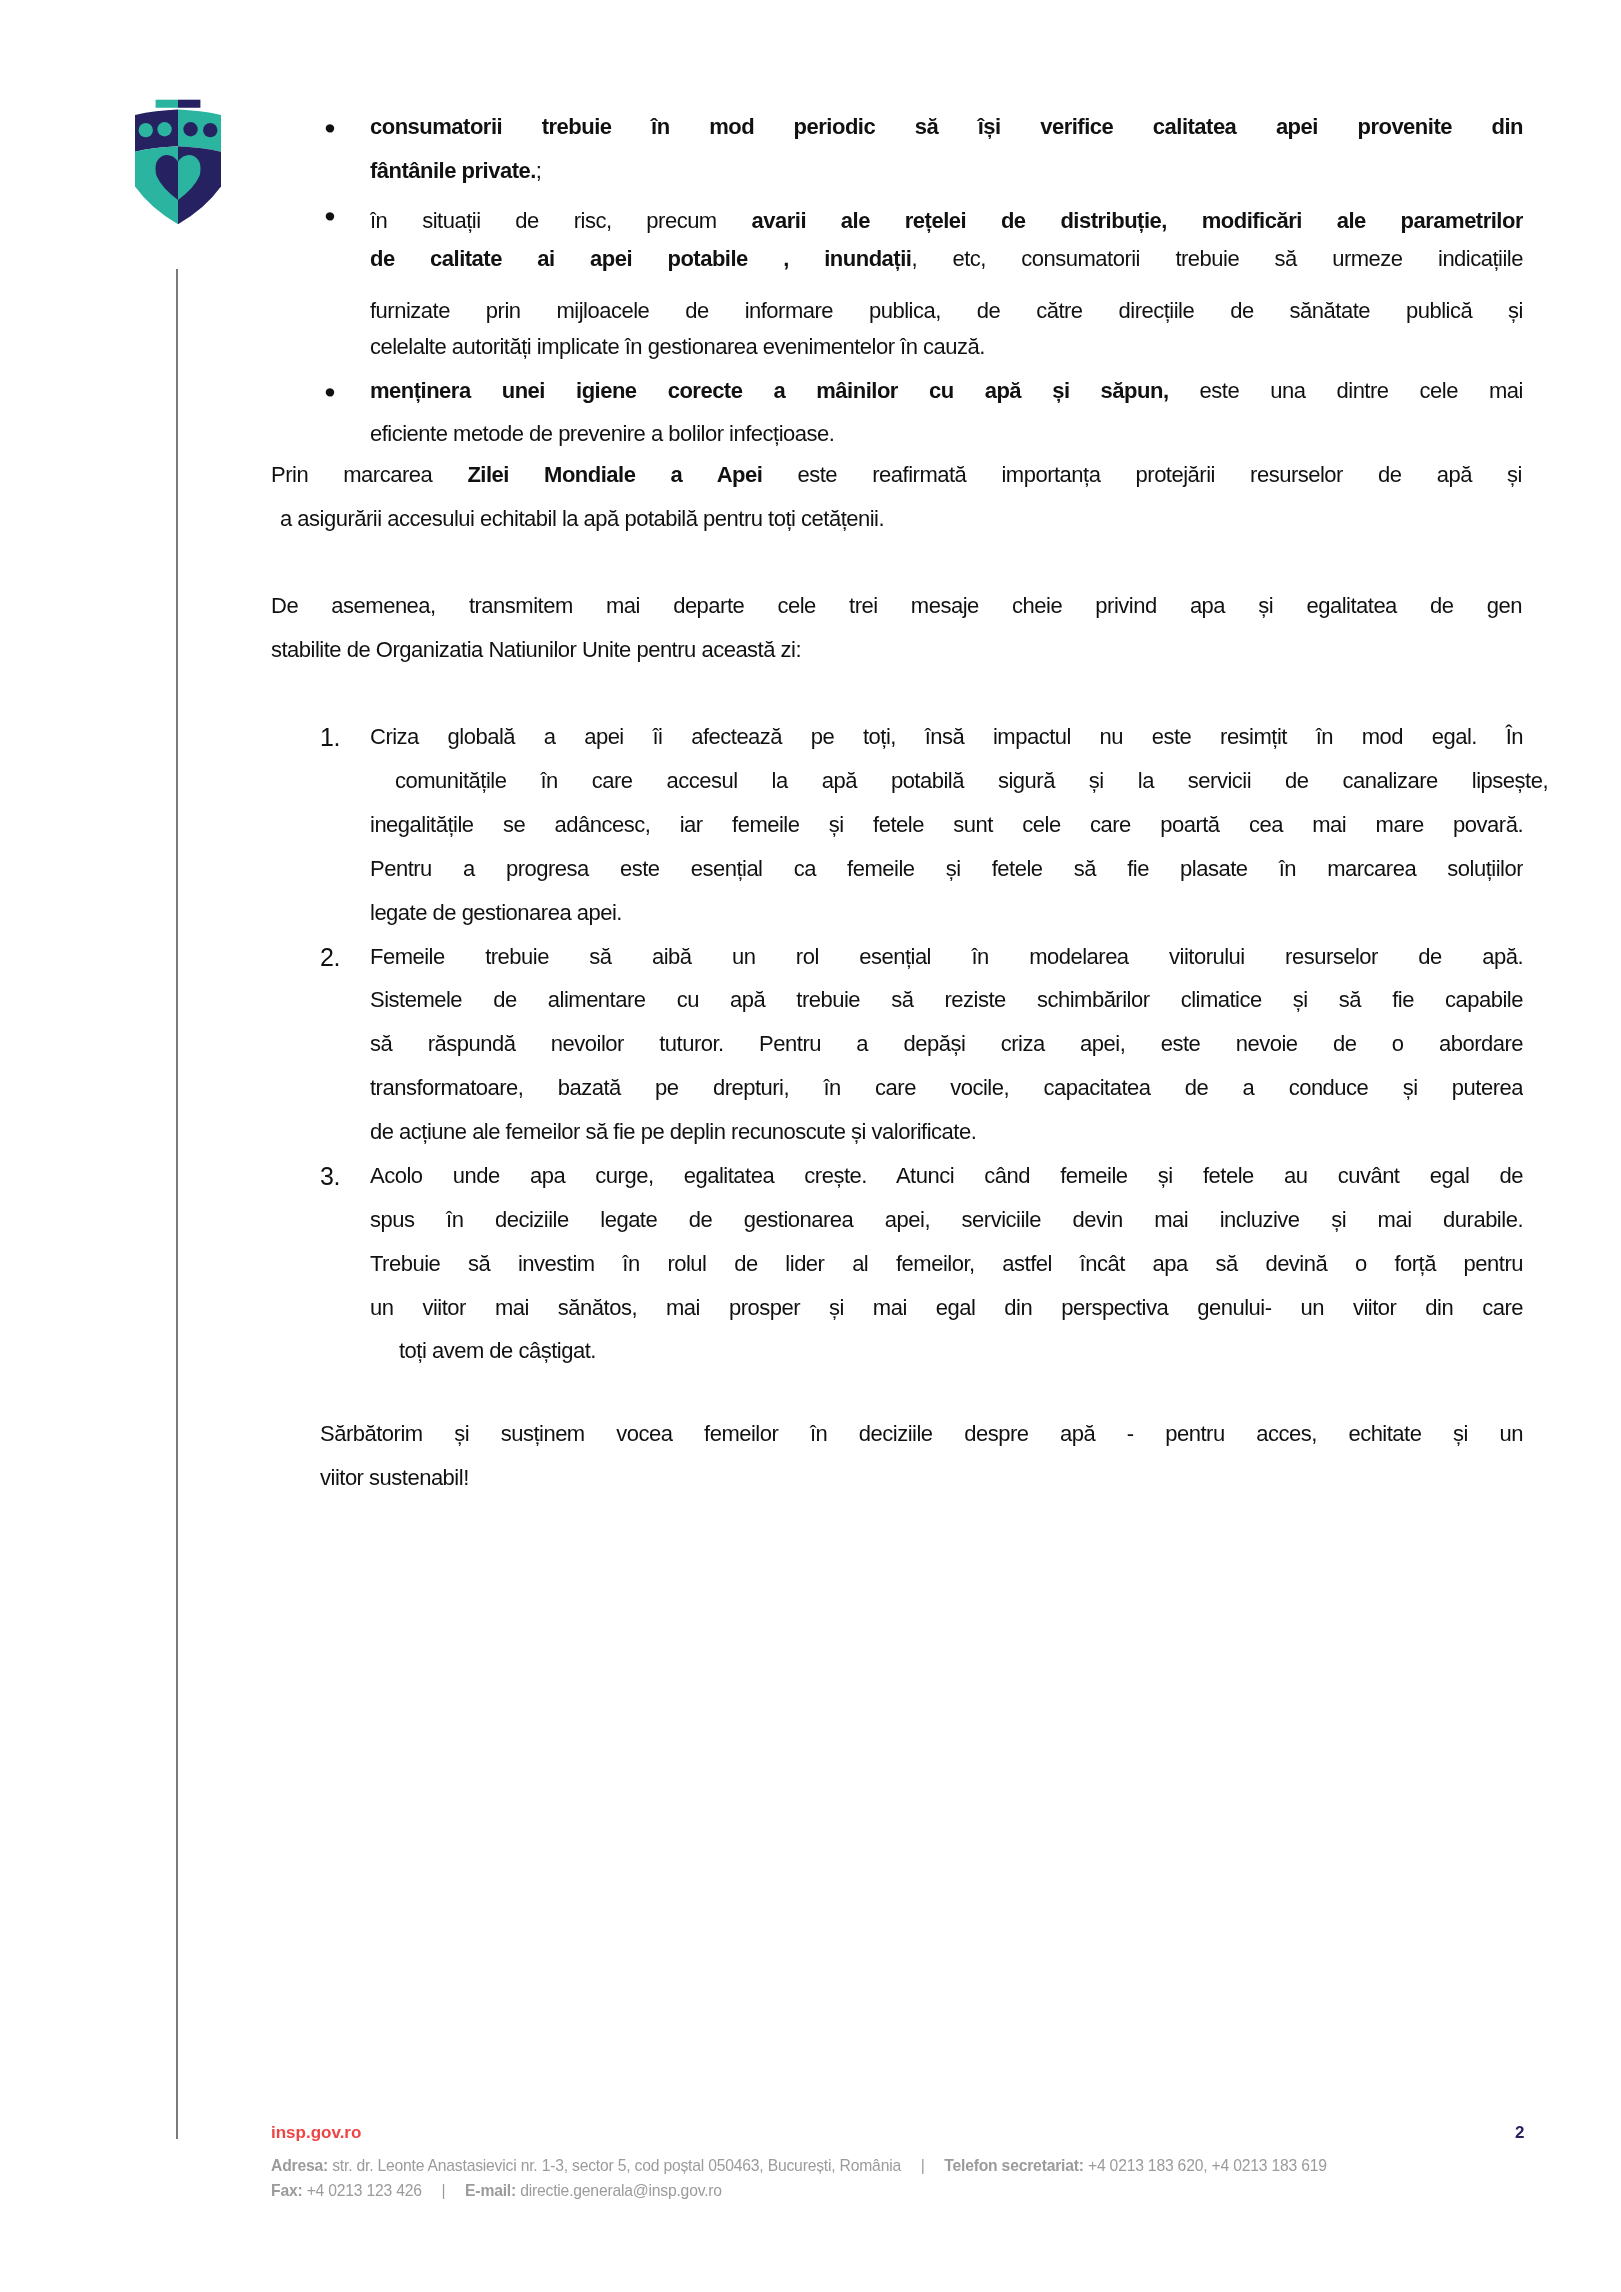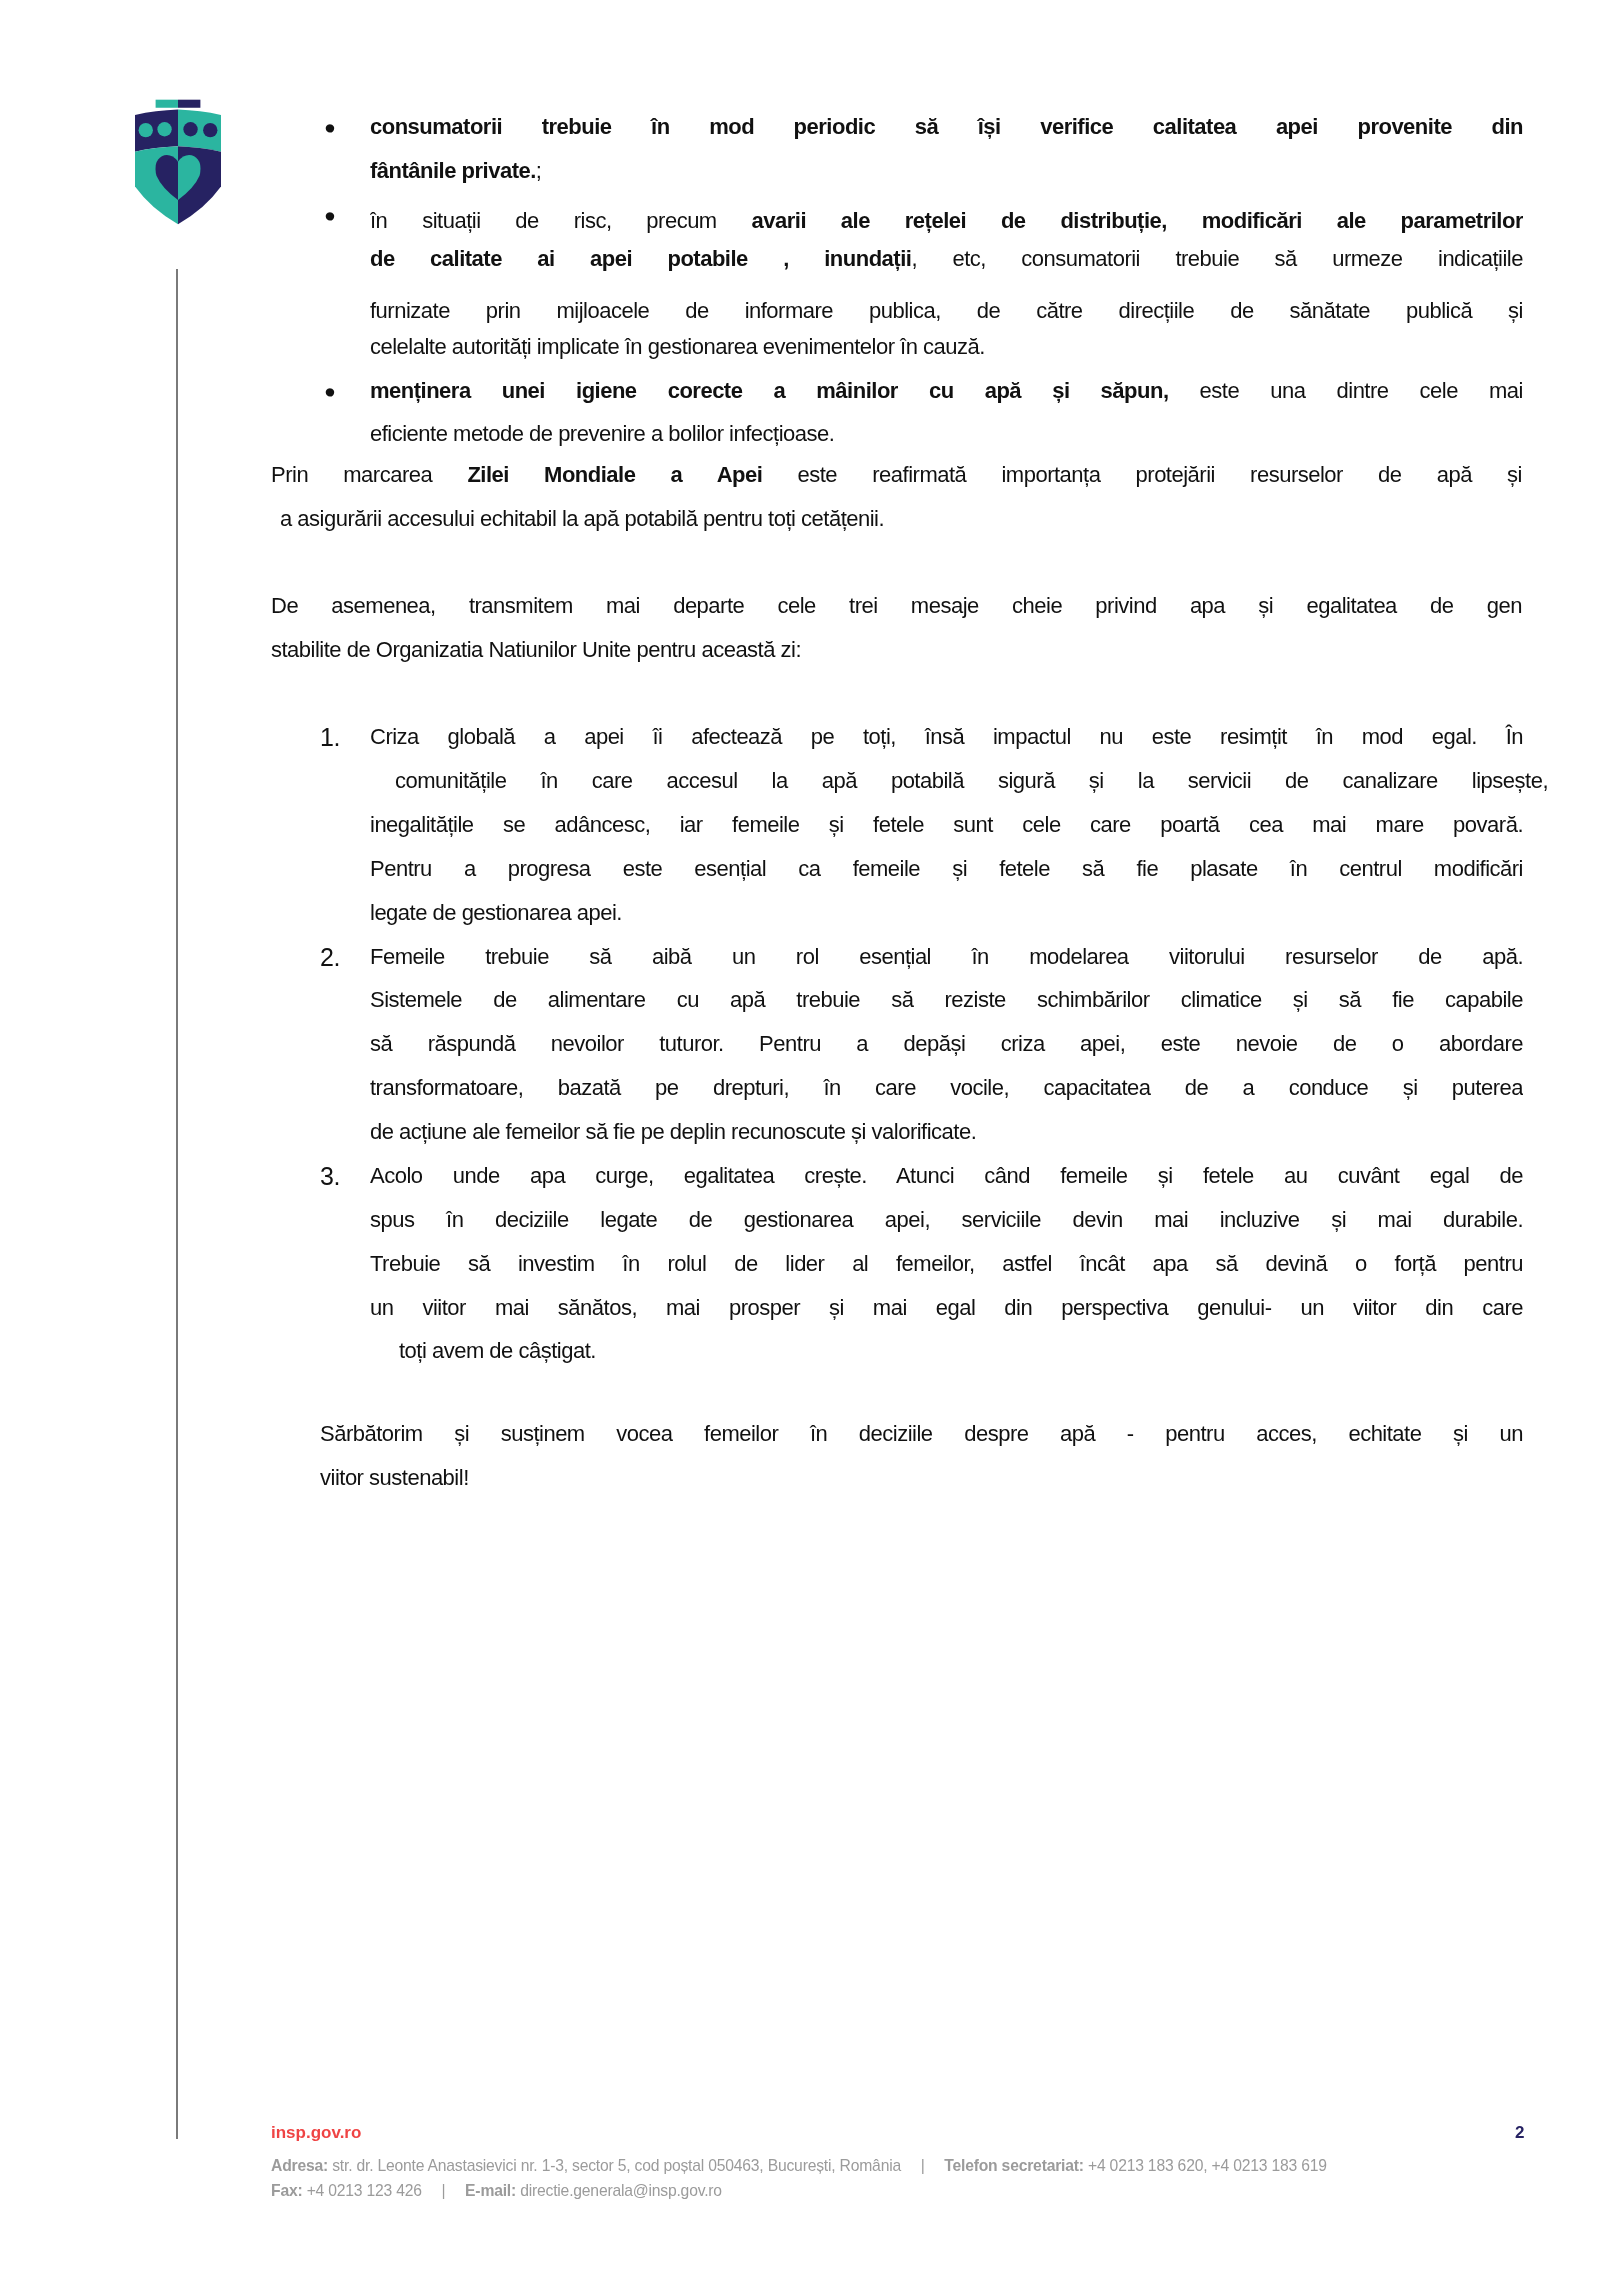--- a/index.html
+++ b/index.html
@@ -52,21 +52,21 @@
     <div class="ln just" style="left: 370px; top: 369px; width: 1153px;"><span class="b">menținera unei igiene corecte a mâinilor cu apă și săpun,</span><span>  este una dintre cele mai</span></div>
     <div class="ln" style="left: 370px; top: 412px;"><span>eficiente metode de prevenire a bolilor infecțioase.</span></div>
     <div class="ln just" style="left: 271px; top: 453px; width: 1251px;"><span>Prin marcarea </span><span class="b">Zilei Mondiale a Apei</span><span> este reafirmată importanța protejării resurselor de apă și</span></div>
     <div class="ln" style="left: 280px; top: 497px;"><span>a asigurării accesului echitabil la apă potabilă pentru toți cetățenii.</span></div>
     <div class="ln just" style="left: 271px; top: 584px; width: 1251px;">De asemenea, transmitem mai departe cele trei mesaje cheie privind apa și egalitatea de gen</div>
     <div class="ln" style="left: 271px; top: 628px;">stabilite de Organizatia Natiunilor Unite pentru această zi:</div>
     <div class="num" style="left: 320px; top: 715px;">1.</div>
     <div class="ln just" style="left: 370px; top: 715px; width: 1153px;">Criza globală a apei îi afectează pe toți, însă impactul nu este resimțit în mod egal. În</div>
     <div class="ln just" style="left: 388px; top: 759px; width: 1153px; margin-left: 7px;">comunitățile în care accesul la apă potabilă sigură și la servicii de canalizare lipsește,</div>
     <div class="ln just" style="left: 370px; top: 803px; width: 1153px;">inegalitățile se adâncesc, iar femeile și fetele sunt cele care poartă cea mai mare povară.</div>
-    <div class="ln just" style="left: 370px; top: 847px; width: 1153px;">Pentru a progresa este esențial ca femeile și fetele să fie plasate în centrul modificări</div>
+    <div class="ln just" style="left: 370px; top: 847px; width: 1153px;">Pentru a progresa este esențial ca femeile și fetele să fie plasate în marcarea soluțiilor</div>
     <div class="ln" style="left: 370px; top: 891px;">legate de gestionarea apei.</div>
     <div class="num" style="left: 320px; top: 935px;">2.</div>
     <div class="ln just" style="left: 370px; top: 935px; width: 1153px;">Femeile trebuie să aibă un rol esențial în modelarea viitorului resurselor de apă.</div>
     <div class="ln just" style="left: 370px; top: 978px; width: 1153px;">Sistemele de alimentare cu apă trebuie să reziste schimbărilor climatice și să fie capabile</div>
     <div class="ln just" style="left: 370px; top: 1022px; width: 1153px;">să răspundă nevoilor tuturor. Pentru a depăși criza apei, este nevoie de o abordare</div>
     <div class="ln just" style="left: 370px; top: 1066px; width: 1153px;">transformatoare, bazată pe drepturi, în care vocile, capacitatea de a conduce și puterea</div>
     <div class="ln" style="left: 370px; top: 1110px;">de acțiune ale femeilor să fie pe deplin recunoscute și valorificate.</div>
     <div class="num" style="left: 320px; top: 1154px;">3.</div>
     <div class="ln just" style="left: 370px; top: 1154px; width: 1153px;">Acolo unde apa curge, egalitatea crește. Atunci când femeile și fetele au cuvânt egal de</div>
     <div class="ln just" style="left: 370px; top: 1198px; width: 1153px;">spus în deciziile legate de gestionarea apei, serviciile devin mai incluzive și mai durabile.</div>

